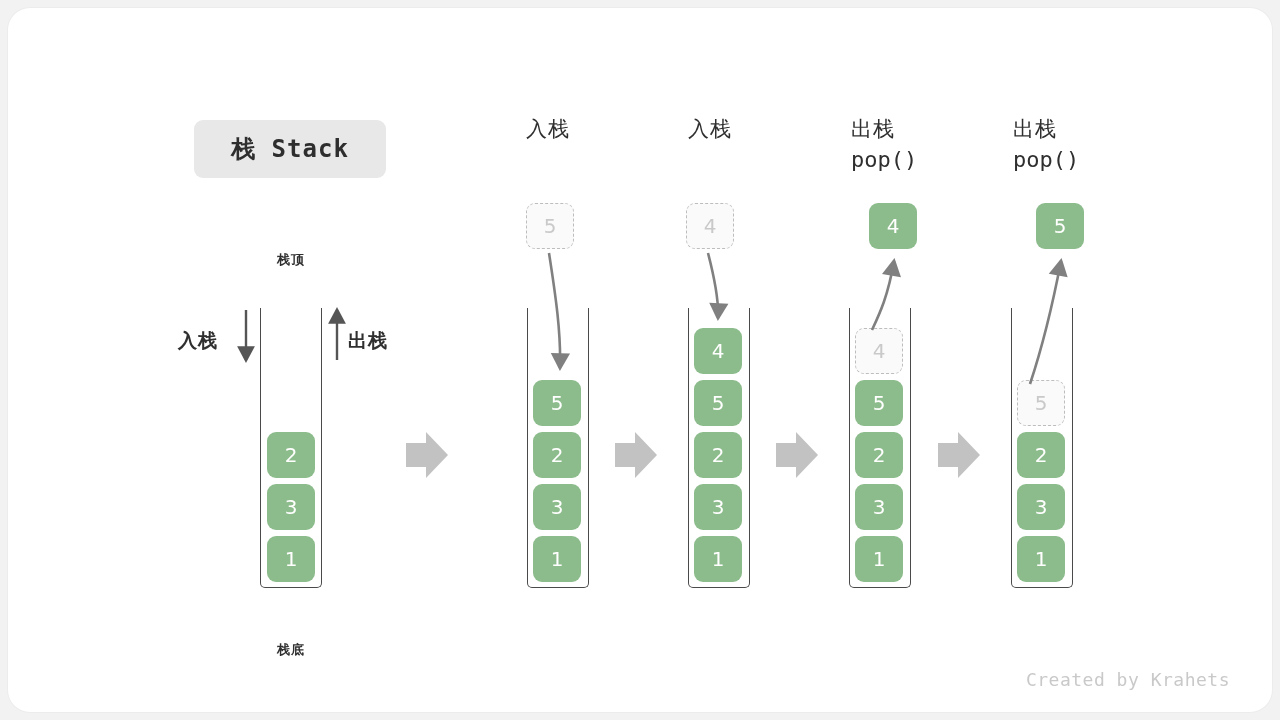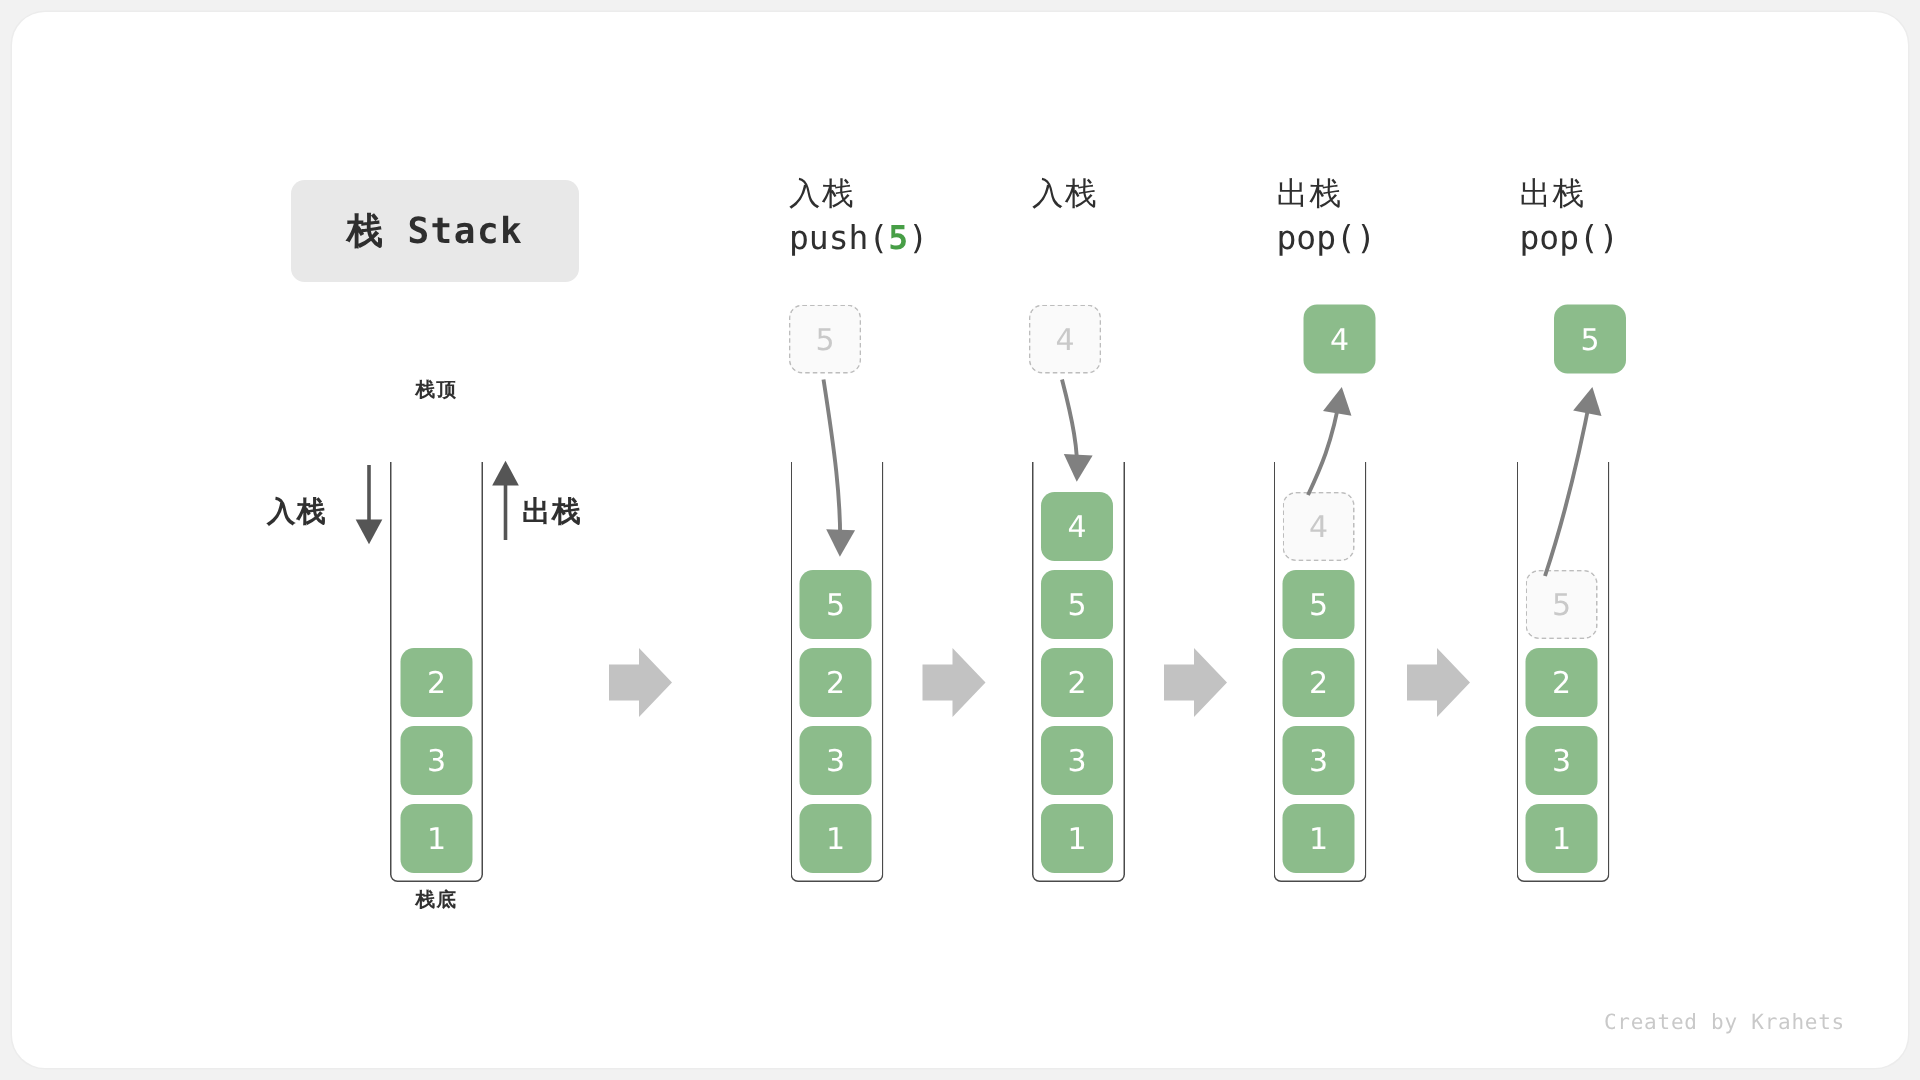--- a/index.html
+++ b/index.html
@@ -15,21 +15,21 @@
     background: #ffffff;
     border-radius: 22px;
     box-shadow: 0 0 0 1px #ececec;
   }
   .stage { position: absolute; inset: 0; }
 
   
   .title-badge {
     position: absolute;
     left: 186px; top: 112px;
-    width: 192px; height: 68px;
+    width: 192px; height: 58px;
     background: #e8e8e8;
     border-radius: 9px;
     display: flex; align-items: center; justify-content: center;
     font-family: "DejaVu Sans Mono", "Liberation Mono", monospace;
     font-size: 24px; font-weight: bold;
     color: #2e2e2e;
     letter-spacing: 1px;
   }
 
   
@@ -104,21 +104,21 @@
   }
 
   
   .overlay { position: absolute; inset: 0; pointer-events: none; }
 
   
   .footer {
     position: absolute;
     right: 42px; bottom: 22px;
     font-family: "DejaVu Sans Mono", "Liberation Mono", monospace;
-    font-size: 14px;
+    font-size: 18px;
     color: #c9c9c9;
     letter-spacing: 0.5px;
   }
 </style>
 </head>
 <body>
 
 <div class="page">
   <div class="stage">
 
@@ -128,25 +128,24 @@
 
     <div class="side-label" style="left:170px; top:320px;">入栈</div>
     <div class="side-label" style="left:340px; top:320px;">出栈</div>
 
     <div class="tube" style="left:252px; top:300px; width:62px; height:280px;"></div>
 
     <div class="cell filled" style="left:259px; top:424px;">2</div>
     <div class="cell filled" style="left:259px; top:476px;">3</div>
     <div class="cell filled" style="left:259px; top:528px;">1</div>
 
-    <div class="cap-label" style="left:233px; top:583px; width:100px;">栈底</div>
+    <div class="cap-label" style="left:233px; top:633px; width:100px;">栈底</div>
 
     <div class="op-label" style="left:518px; top:106px;">
       <span class="cn">入栈</span>
-      <span class="fn"><span>push(</span><b>5</b><span>)</span></span>
     </div>
 
     <div class="cell ghost" style="left:518px; top:195px;">5</div>
 
     <div class="tube" style="left:519px; top:300px; width:62px; height:280px;"></div>
 
     <div class="cell filled" style="left:525px; top:372px;">5</div>
     <div class="cell filled" style="left:525px; top:424px;">2</div>
     <div class="cell filled" style="left:525px; top:476px;">3</div>
     <div class="cell filled" style="left:525px; top:528px;">1</div>

